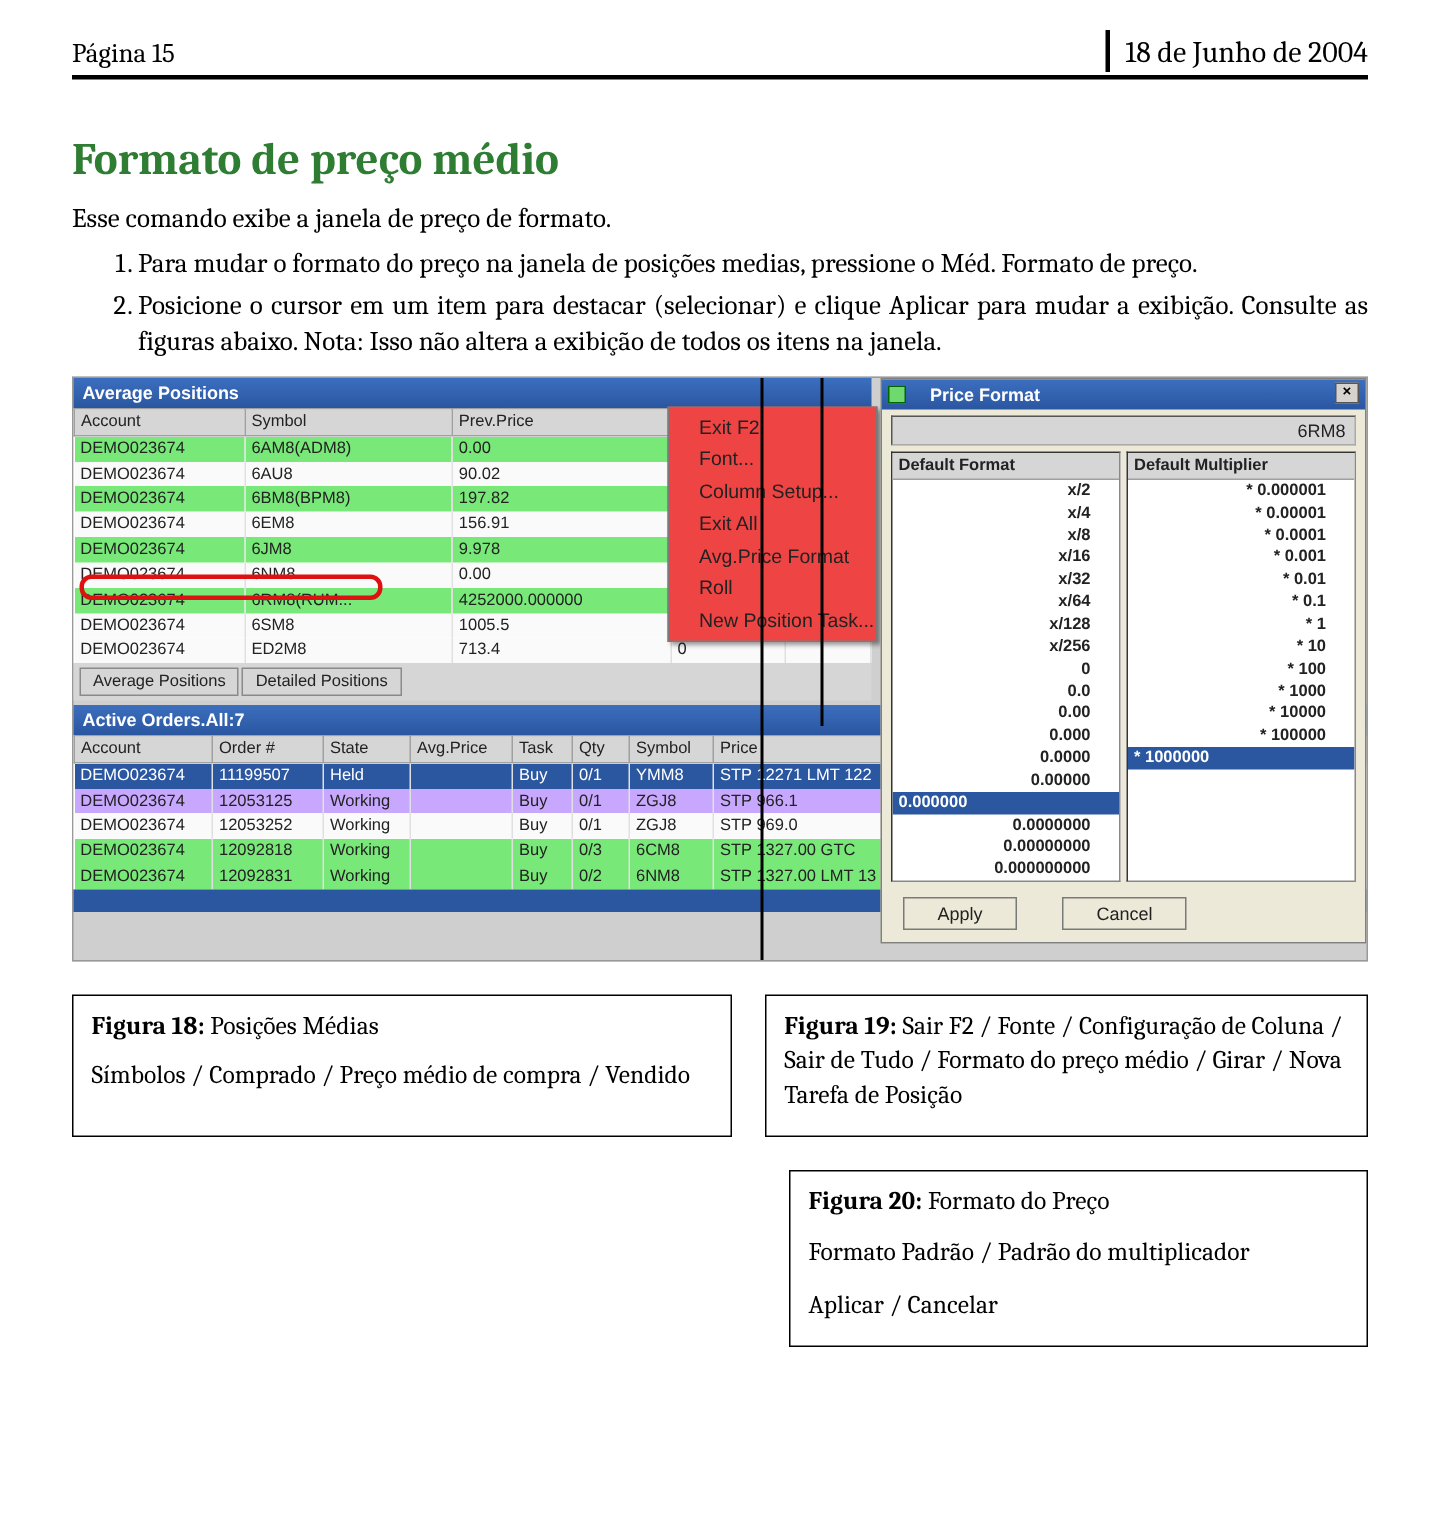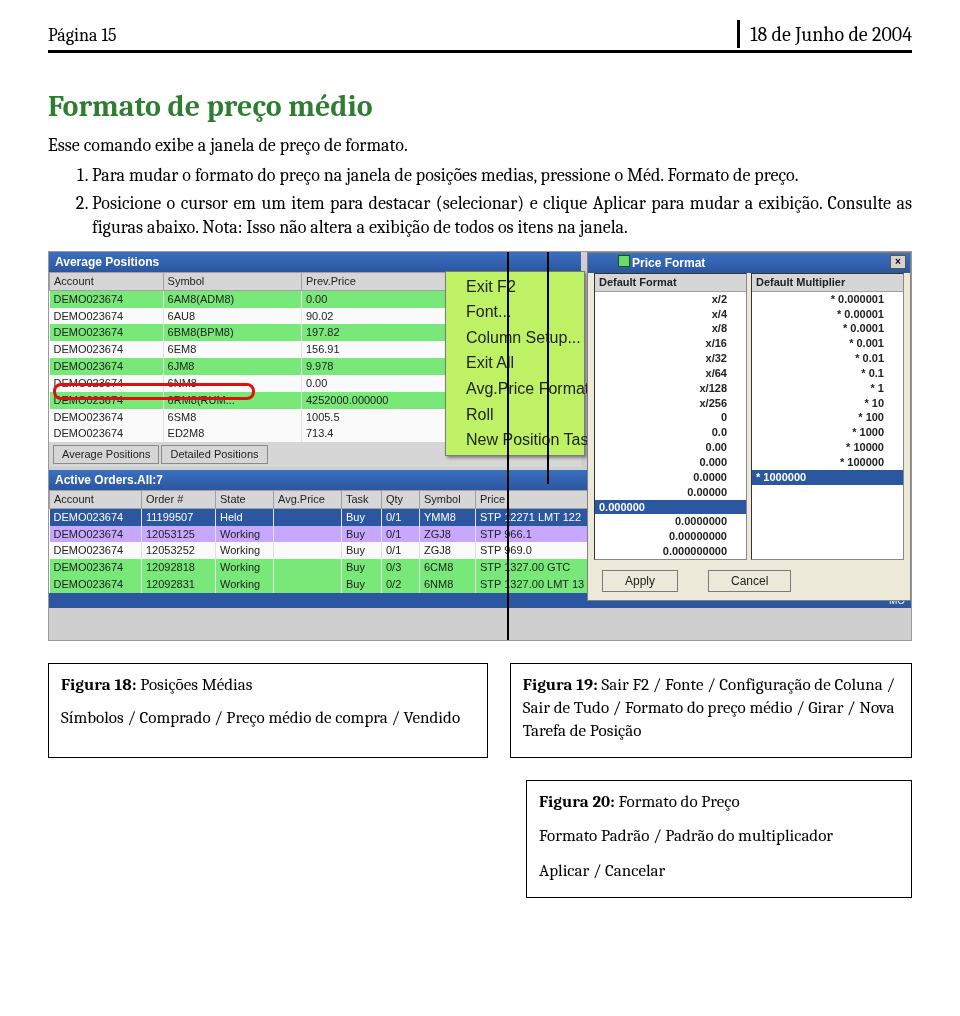--- a/index.html
+++ b/index.html
@@ -92,24 +92,24 @@
     display: flex; gap: 2px;
   }
   .tab {
     background: #d6d6d6;
     border: 1px solid #8a8a8a;
     padding: 1px 8px;
     font-size: 11px;
   }
   .contextmenu {
     position: absolute;
-    background: #bef264;
+    background: #ef4444;
     border: 1px solid #7a7a7a;
     box-shadow: 2px 2px 3px rgba(0,0,0,0.4);
-    font-size: 16px;
+    font-size: 13px;
     padding: 2px 0;
     width: 140px;
   }
   .contextmenu .mi {
     padding: 2px 12px 2px 20px;
     white-space: nowrap;
   }
   .popup {
     position: absolute;
     right: 0; top: 0;
@@ -399,26 +399,27 @@
       <div class="mi">Font...</div>
       <div class="mi">Column Setup...</div>
       <div class="mi">Exit All</div>
       <div class="mi">Avg.Price Format</div>
       <div class="mi">Roll</div>
       <div class="mi">New Position Task...</div>
     </div>
 
   <div class="popup">
     <div class="titlebar">
-      <span style="display:flex;gap:2px;margin-left:26px;">
+      <span style="display:flex;align-items:center;gap:16px;">
         <span style="display:inline-block;width:12px;height:12px;background:#6fd96f;border:1px solid #060;"></span>
         <span>Price Format</span>
       </span>
       <span class="closebtn">×</span>
     </div>
+    <div class="symlabel">6RM8</div>
     <div class="twocol">
       <div class="listbox">
         <div class="hdr2">Default Format</div>
         <div id="leftlist">
             <div class="opt">x/2</div>
             <div class="opt">x/4</div>
             <div class="opt">x/8</div>
             <div class="opt">x/16</div>
             <div class="opt">x/32</div>
             <div class="opt">x/64</div>

